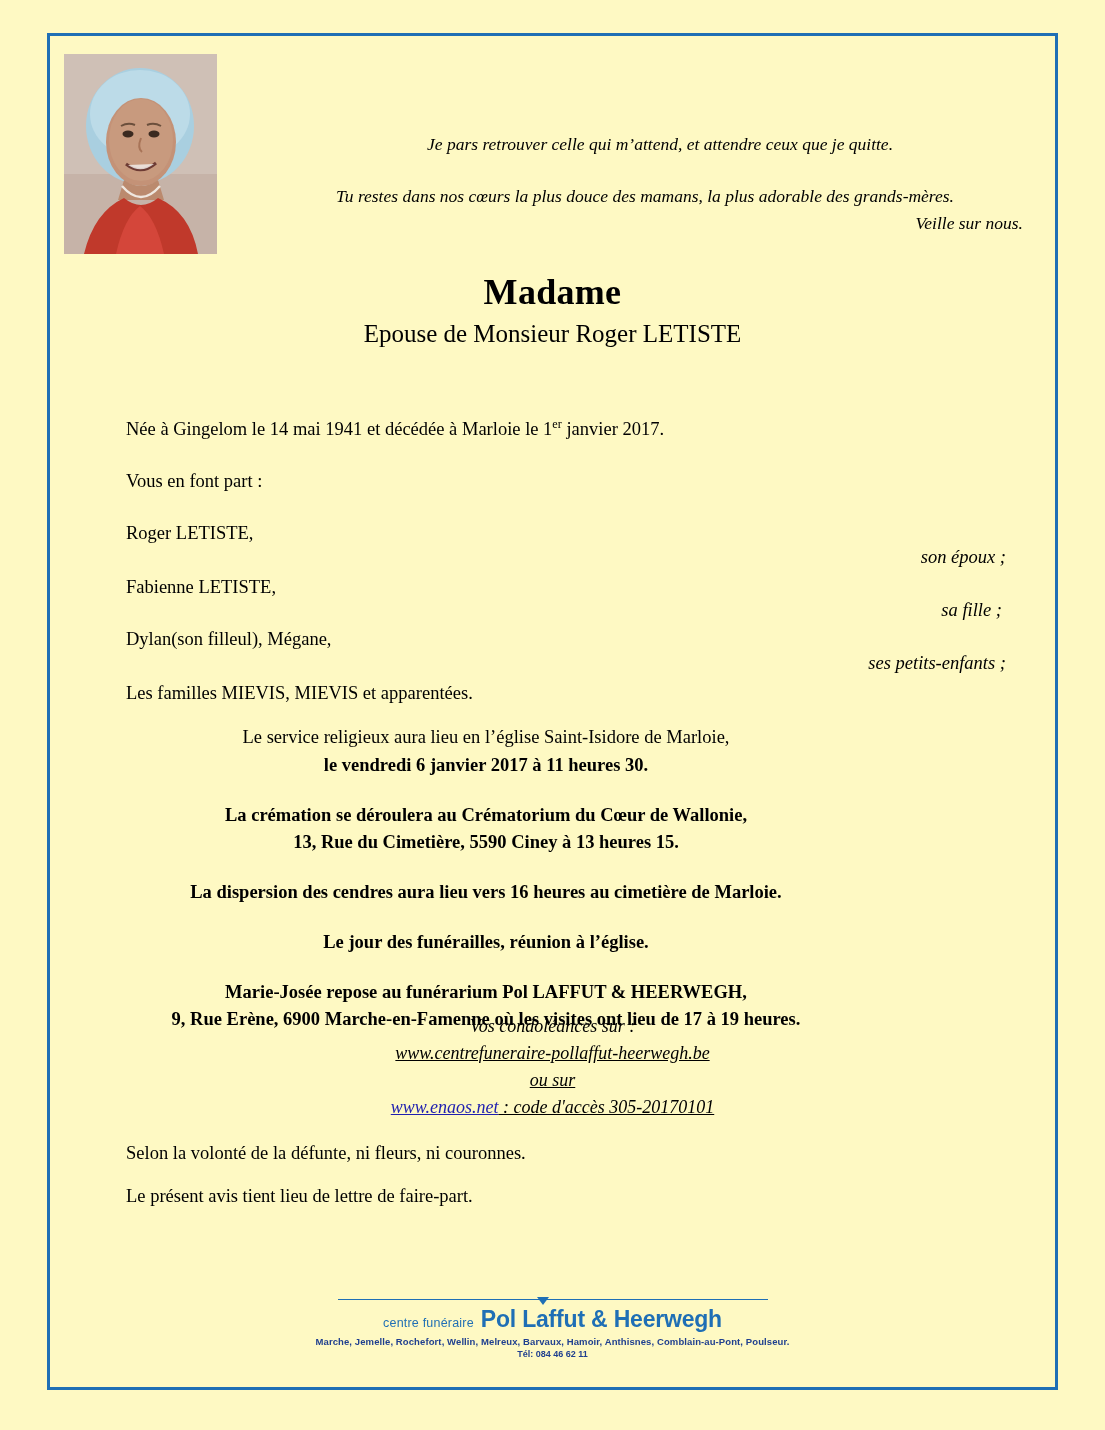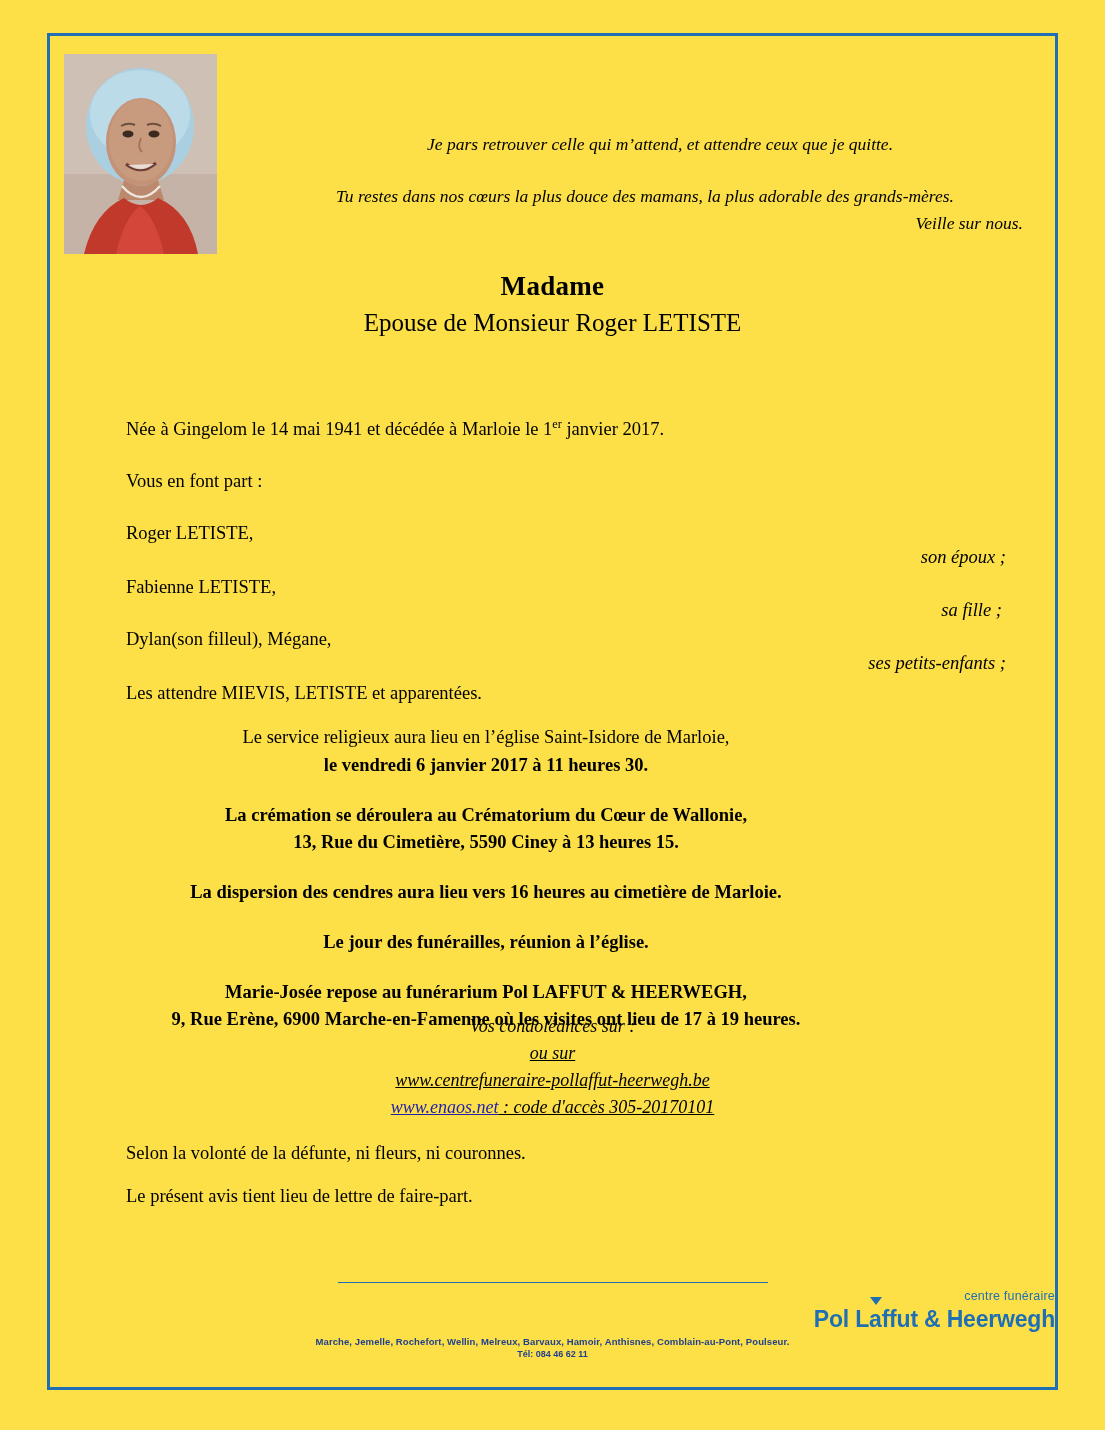--- a/index.html
+++ b/index.html
@@ -13,21 +13,21 @@
     font-family: "Liberation Serif", serif;
     color: #000000;
     position: relative;
     overflow: hidden;
   }
   .page {
     position: absolute;
     left: 0; top: 0;
     width: 1105px;
     height: 1430px;
-    background: #fde047;
+    background: #fef9c3;
   }
   .border-frame {
     position: absolute;
     left: 47px;
     top: 33px;
     width: 1011px;
     height: 1357px;
     border: 3px solid #1f6fb5;
     box-sizing: border-box;
   }
@@ -78,21 +78,21 @@
 
   
   .name-block {
     position: absolute;
     left: 0;
     top: 235px;
     width: 1005px;
     text-align: center;
   }
   .title-madame {
-    font-size: 27px;
+    font-size: 36px;
     font-weight: bold;
     letter-spacing: 0.3px;
   }
   .title-name {
     font-size: 31px;
     font-weight: bold;
     margin-top: 6px;
     letter-spacing: 0.3px;
   }
   .title-spouse {
@@ -162,22 +162,22 @@
   }
   .footer-rule {
     width: 430px;
     height: 1px;
     background: #1f6fb5;
     margin: 0 auto 6px auto;
   }
   .logo-row {
     display: flex;
     align-items: flex-end;
-    justify-content: space-between;
-    flex-direction: column;
+    justify-content: center;
+    gap: 7px;
   }
   .logo-small {
     font-family: "Liberation Sans", sans-serif;
     font-size: 12.5px;
     color: #1f6fb5;
     letter-spacing: 0.2px;
     padding-bottom: 3px;
   }
   .logo-big {
     font-family: "Liberation Sans", sans-serif;
@@ -273,21 +273,21 @@
 
     <div class="body-left line-sp1">Roger LETISTE,</div>
     <div class="role-1">son époux ;</div>
 
     <div class="body-left line-sp2">Fabienne LETISTE,</div>
     <div class="role-2">sa fille ;</div>
 
     <div class="body-left line-sp3">Dylan(son filleul), Mégane,</div>
     <div class="role-3">ses petits-enfants ;</div>
 
-    <div class="body-left line-families">Les attendre MIEVIS, LETISTE et apparentées.</div>
+    <div class="body-left line-families">Les familles MIEVIS, MIEVIS et apparentées.</div>
 
     <div class="service-block">
       <div class="grp">
         <div class="reg">Le service religieux aura lieu en l’église Saint-Isidore de Marloie,</div>
         <div class="bold">le vendredi 6 janvier 2017 à 11 heures 30.</div>
       </div>
       <div class="grp">
         <div class="bold">La crémation se déroulera au Crématorium du Cœur de Wallonie,</div>
         <div class="bold">13, Rue du Cimetière, 5590 Ciney  à 13 heures 15.</div>
       </div>
@@ -298,22 +298,22 @@
         <div class="bold">Le jour des funérailles, réunion à l’église.</div>
       </div>
       <div class="grp">
         <div class="bold">Marie-Josée repose au funérarium Pol LAFFUT &amp; HEERWEGH,</div>
         <div class="bold">9, Rue Erène, 6900 Marche-en-Famenne où les visites ont lieu de 17 à 19 heures.</div>
       </div>
     </div>
 
     <div class="cond-block">
       <div>Vos condoléances sur :</div>
+      <div class="cond-link">www.centrefuneraire-pollaffut-heerwegh.be</div>
       <div class="cond-link">ou sur</div>
-      <div class="cond-link">www.centrefuneraire-pollaffut-heerwegh.be</div>
       <div><span class="cond-link blue">www.enaos.net</span><span class="cond-link"> : code d'accès 305-20170101</span></div>
     </div>
 
     <div class="closing-1">Selon la volonté de la défunte, ni fleurs, ni couronnes.</div>
     <div class="closing-2">Le présent avis tient lieu de lettre de faire-part.</div>
 
     <div class="footer">
       <div class="footer-rule"></div>
       <div class="logo-row">
         <span class="logo-small">centre funéraire</span>

